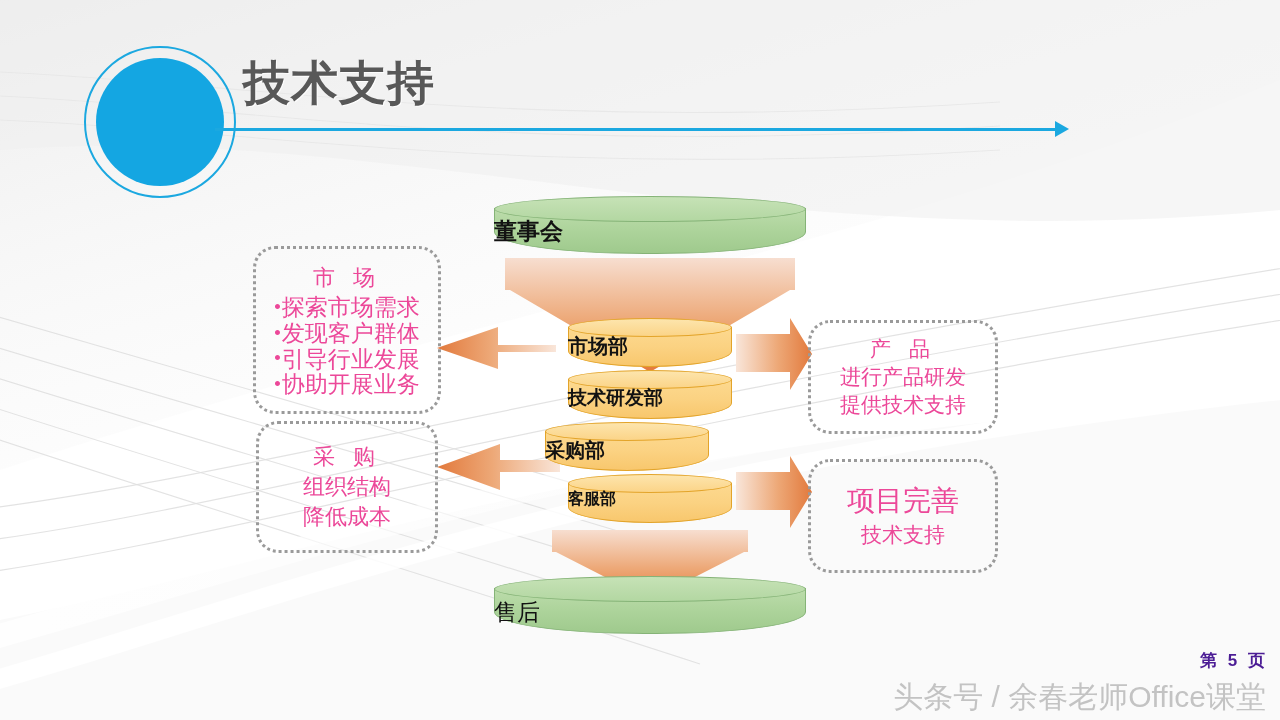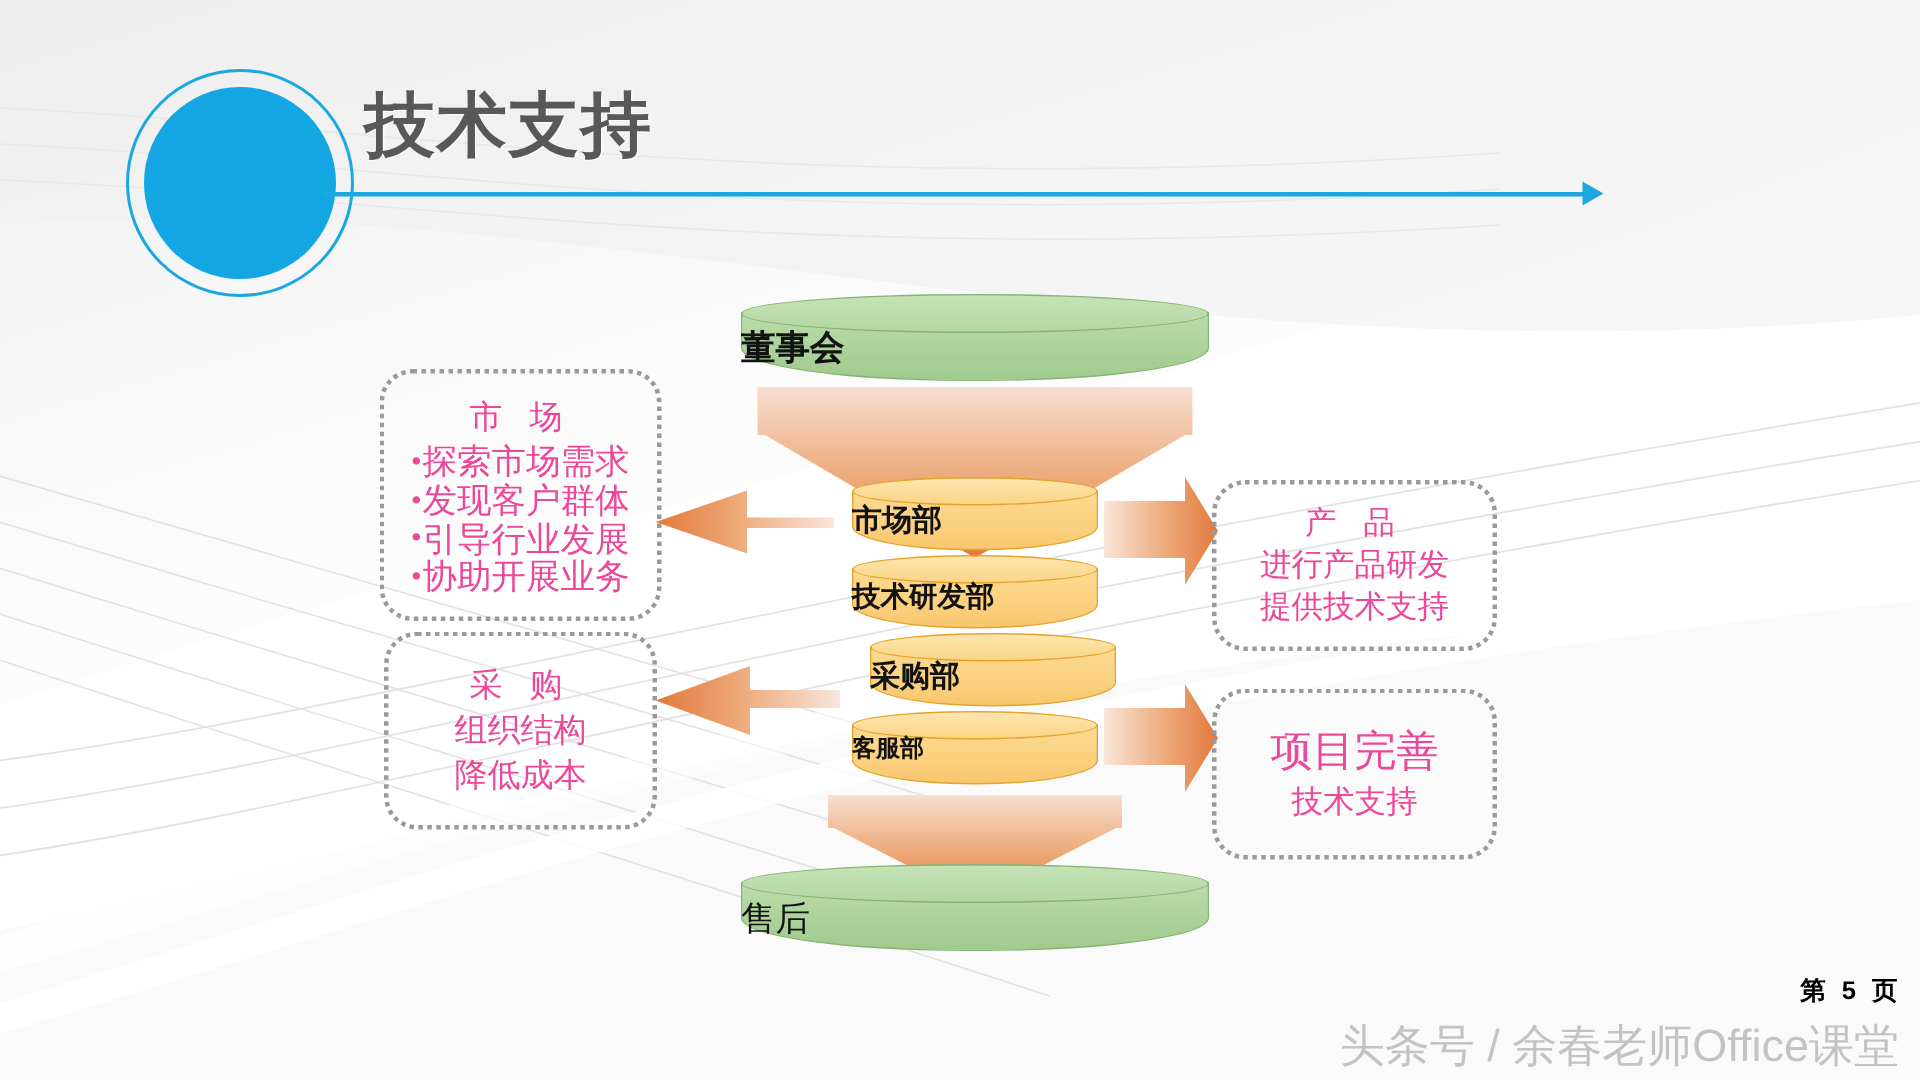--- a/index.html
+++ b/index.html
@@ -159,21 +159,21 @@
     margin-right: 1px;
   }
 
   
   .page-num {
     position: absolute;
     right: 12px;
     bottom: 48px;
     font-size: 17px;
     font-weight: bold;
-    color: #000000;
+    color: #4c1d95;
     letter-spacing: 3px;
     white-space: nowrap;
   }
   .watermark {
     position: absolute;
     right: 14px;
     bottom: 2px;
     font-size: 30px;
     color: rgba(120,120,120,0.42);
     white-space: nowrap;
@@ -302,21 +302,21 @@
     <div class="top" style="height:19px;"></div>
     <div class="label" style="top:15px; font-size:20px; font-weight:bold;">市场部</div>
   </div>
 
   <div class="cyl cyl-yellow" style="left:568px; top:370px; width:164px; height:52px;">
     <div class="body" style="top:9px; height:40px; border-radius:0 0 82px 82px / 0 0 16px 16px;"></div>
     <div class="top" style="height:19px;"></div>
     <div class="label" style="top:15px; font-size:19px; font-weight:bold;">技术研发部</div>
   </div>
 
-  <div class="cyl cyl-yellow" style="left:580px; top:422px; width:164px; height:52px;">
+  <div class="cyl cyl-yellow" style="left:545px; top:422px; width:164px; height:52px;">
     <div class="body" style="top:9px; height:40px; border-radius:0 0 82px 82px / 0 0 16px 16px;"></div>
     <div class="top" style="height:19px;"></div>
     <div class="label" style="top:15px; font-size:20px; font-weight:bold;">采购部</div>
   </div>
 
   <div class="cyl cyl-yellow" style="left:568px; top:474px; width:164px; height:52px;">
     <div class="body" style="top:9px; height:40px; border-radius:0 0 82px 82px / 0 0 16px 16px;"></div>
     <div class="top" style="height:19px;"></div>
     <div class="label" style="top:15px; font-size:16px; font-weight:bold;">客服部</div>
   </div>

